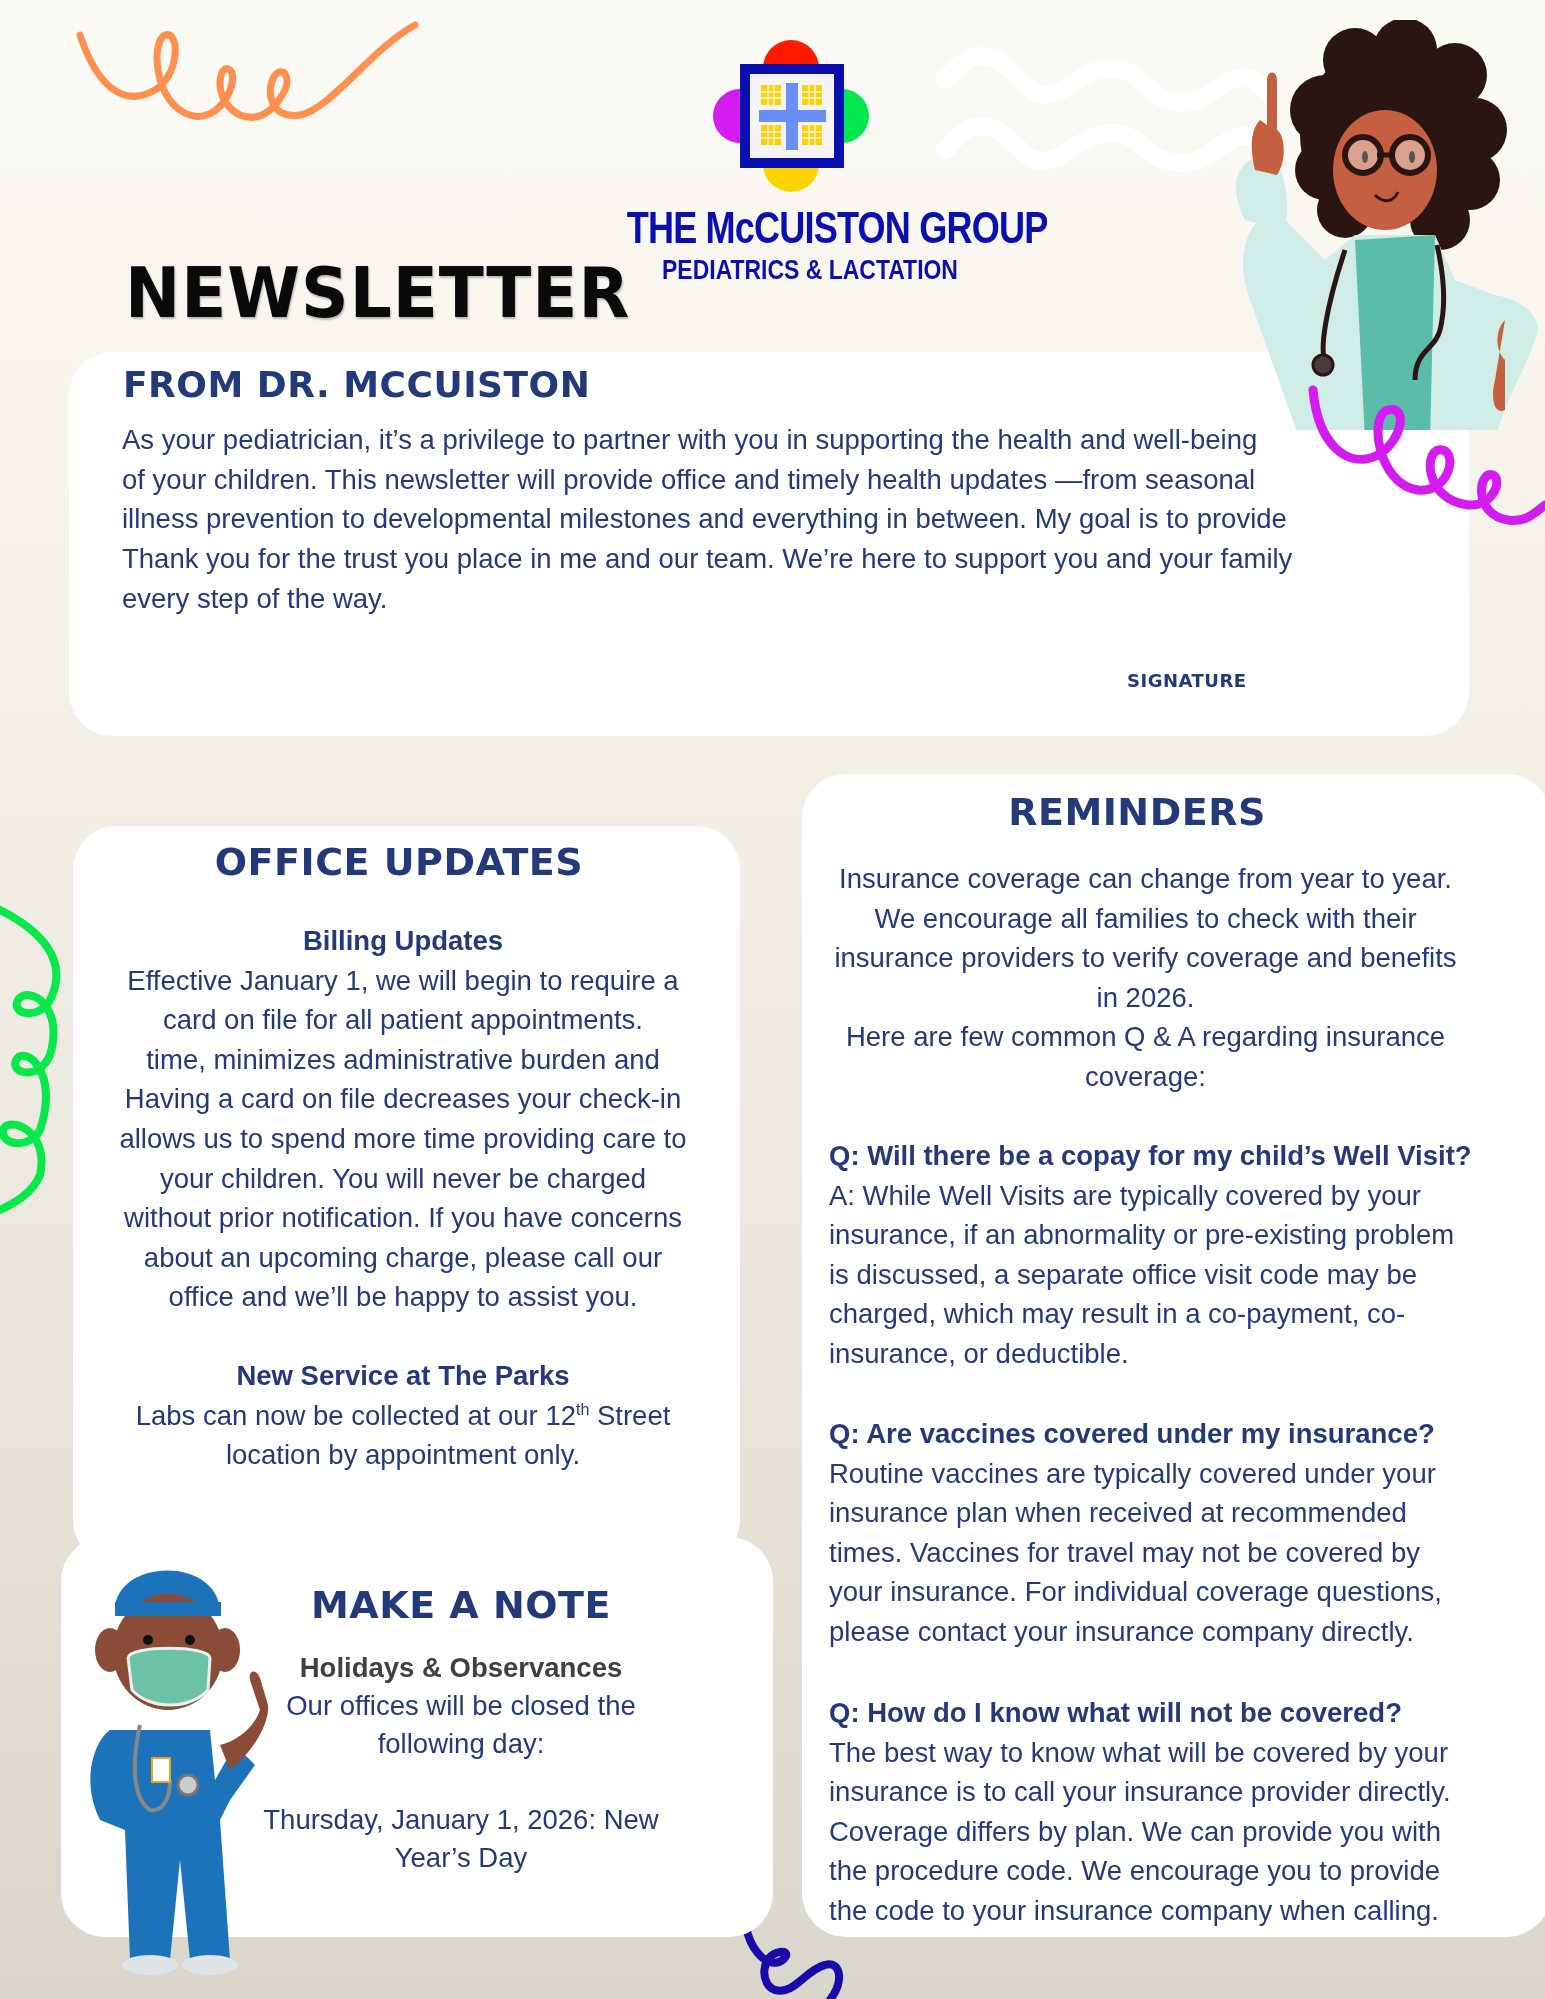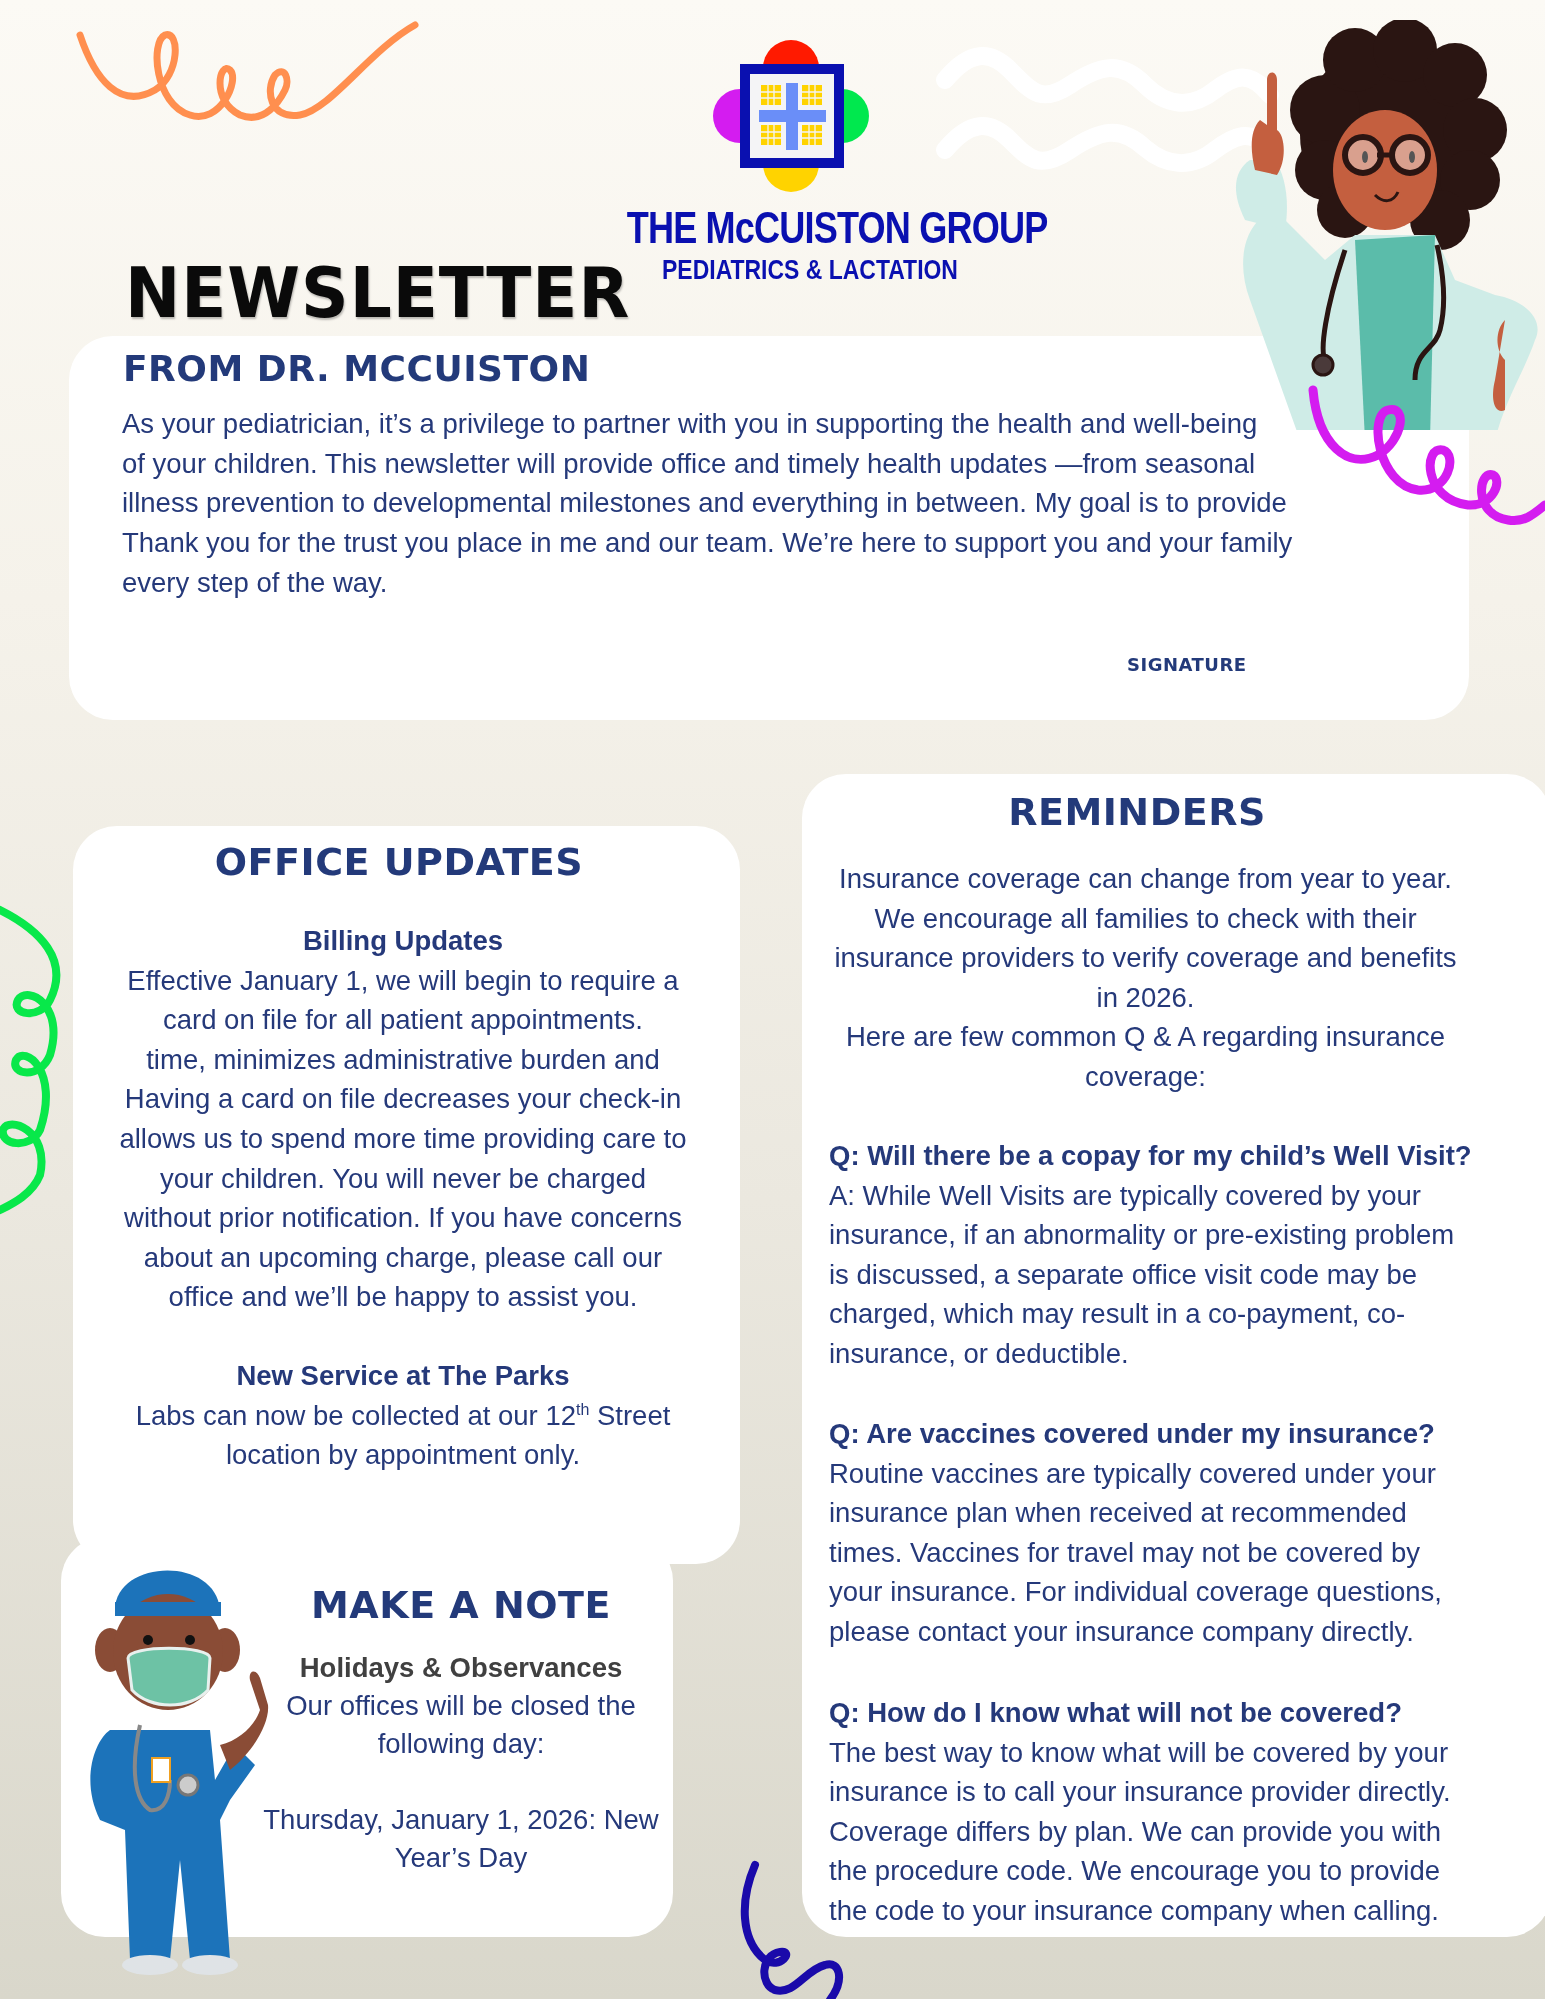--- a/index.html
+++ b/index.html
@@ -80,21 +80,21 @@
   <g stroke="#f4f4f6" stroke-width="1.3">
     <path d="M55 64h20M55 70h20M62 57v20M68 57v20"></path>
     <path d="M96 64h20M96 70h20M103 57v20M109 57v20"></path>
     <path d="M55 104h20M55 110h20M62 97v20M68 97v20"></path>
     <path d="M96 104h20M96 110h20M103 97v20M109 97v20"></path>
   </g>
 </svg>
 <div class="abs brand1">THE McCUISTON GROUP</div>
 <div class="abs brand2">PEDIATRICS &amp; LACTATION</div>
 
-<div class="card" style="left:69px;top:336px;width:1400px;height:384px;">
+<div class="card" style="left:69px;top:352px;width:1400px;height:384px;">
   <div class="abs heading" style="left:54px;top:12px;font-size:36px;">FROM DR. MCCUISTON</div>
   <div class="abs body-text" style="left:53px;top:68px;font-size:27.5px;line-height:39.7px;white-space:nowrap;">
     <div>As your pediatrician, it’s a privilege to partner with you in supporting the health and well-being</div>
     <div>of your children. This newsletter will provide office and timely health updates —from seasonal</div>
     <div>illness prevention to developmental milestones and everything in between. My goal is to provide</div>
     <div>Thank you for the trust you place in me and our team. We’re here to support you and your family</div>
     <div>every step of the way.</div>
   </div>
   <div class="abs heading" style="left:1058px;top:318px;font-size:18px;">SIGNATURE</div>
 </div>
@@ -152,21 +152,21 @@
     <div>about an upcoming charge, please call our</div>
     <div>office and we’ll be happy to assist you.</div>
   </div>
   <div class="abs body-text center" style="left:0;width:660px;top:530px;font-size:27.5px;line-height:39.6px;">
     <div class="bold">New Service at The Parks</div>
     <div><span>Labs can now be collected at our 12</span><span class="sup">th</span><span> Street</span></div>
     <div>location by appointment only.</div>
   </div>
 </div>
 
-<div class="card" style="left:61px;top:1537px;width:612px;height:400px;">
+<div class="card" style="left:61px;top:1537px;width:664px;height:400px;padding-left:48px;">
   <div class="abs heading center" style="left:200px;width:400px;top:46px;font-size:38px;">MAKE A NOTE</div>
   <div class="abs body-text center" style="left:200px;width:400px;top:112px;font-size:27.5px;line-height:38px;">
     <div class="holiday-label">Holidays &amp; Observances</div>
     <div>Our offices will be closed the</div>
     <div>following day:</div>
     <div style="height:38px"></div>
     <div>Thursday, January 1, 2026: New</div>
     <div>Year’s Day</div>
   </div>
 </div>

